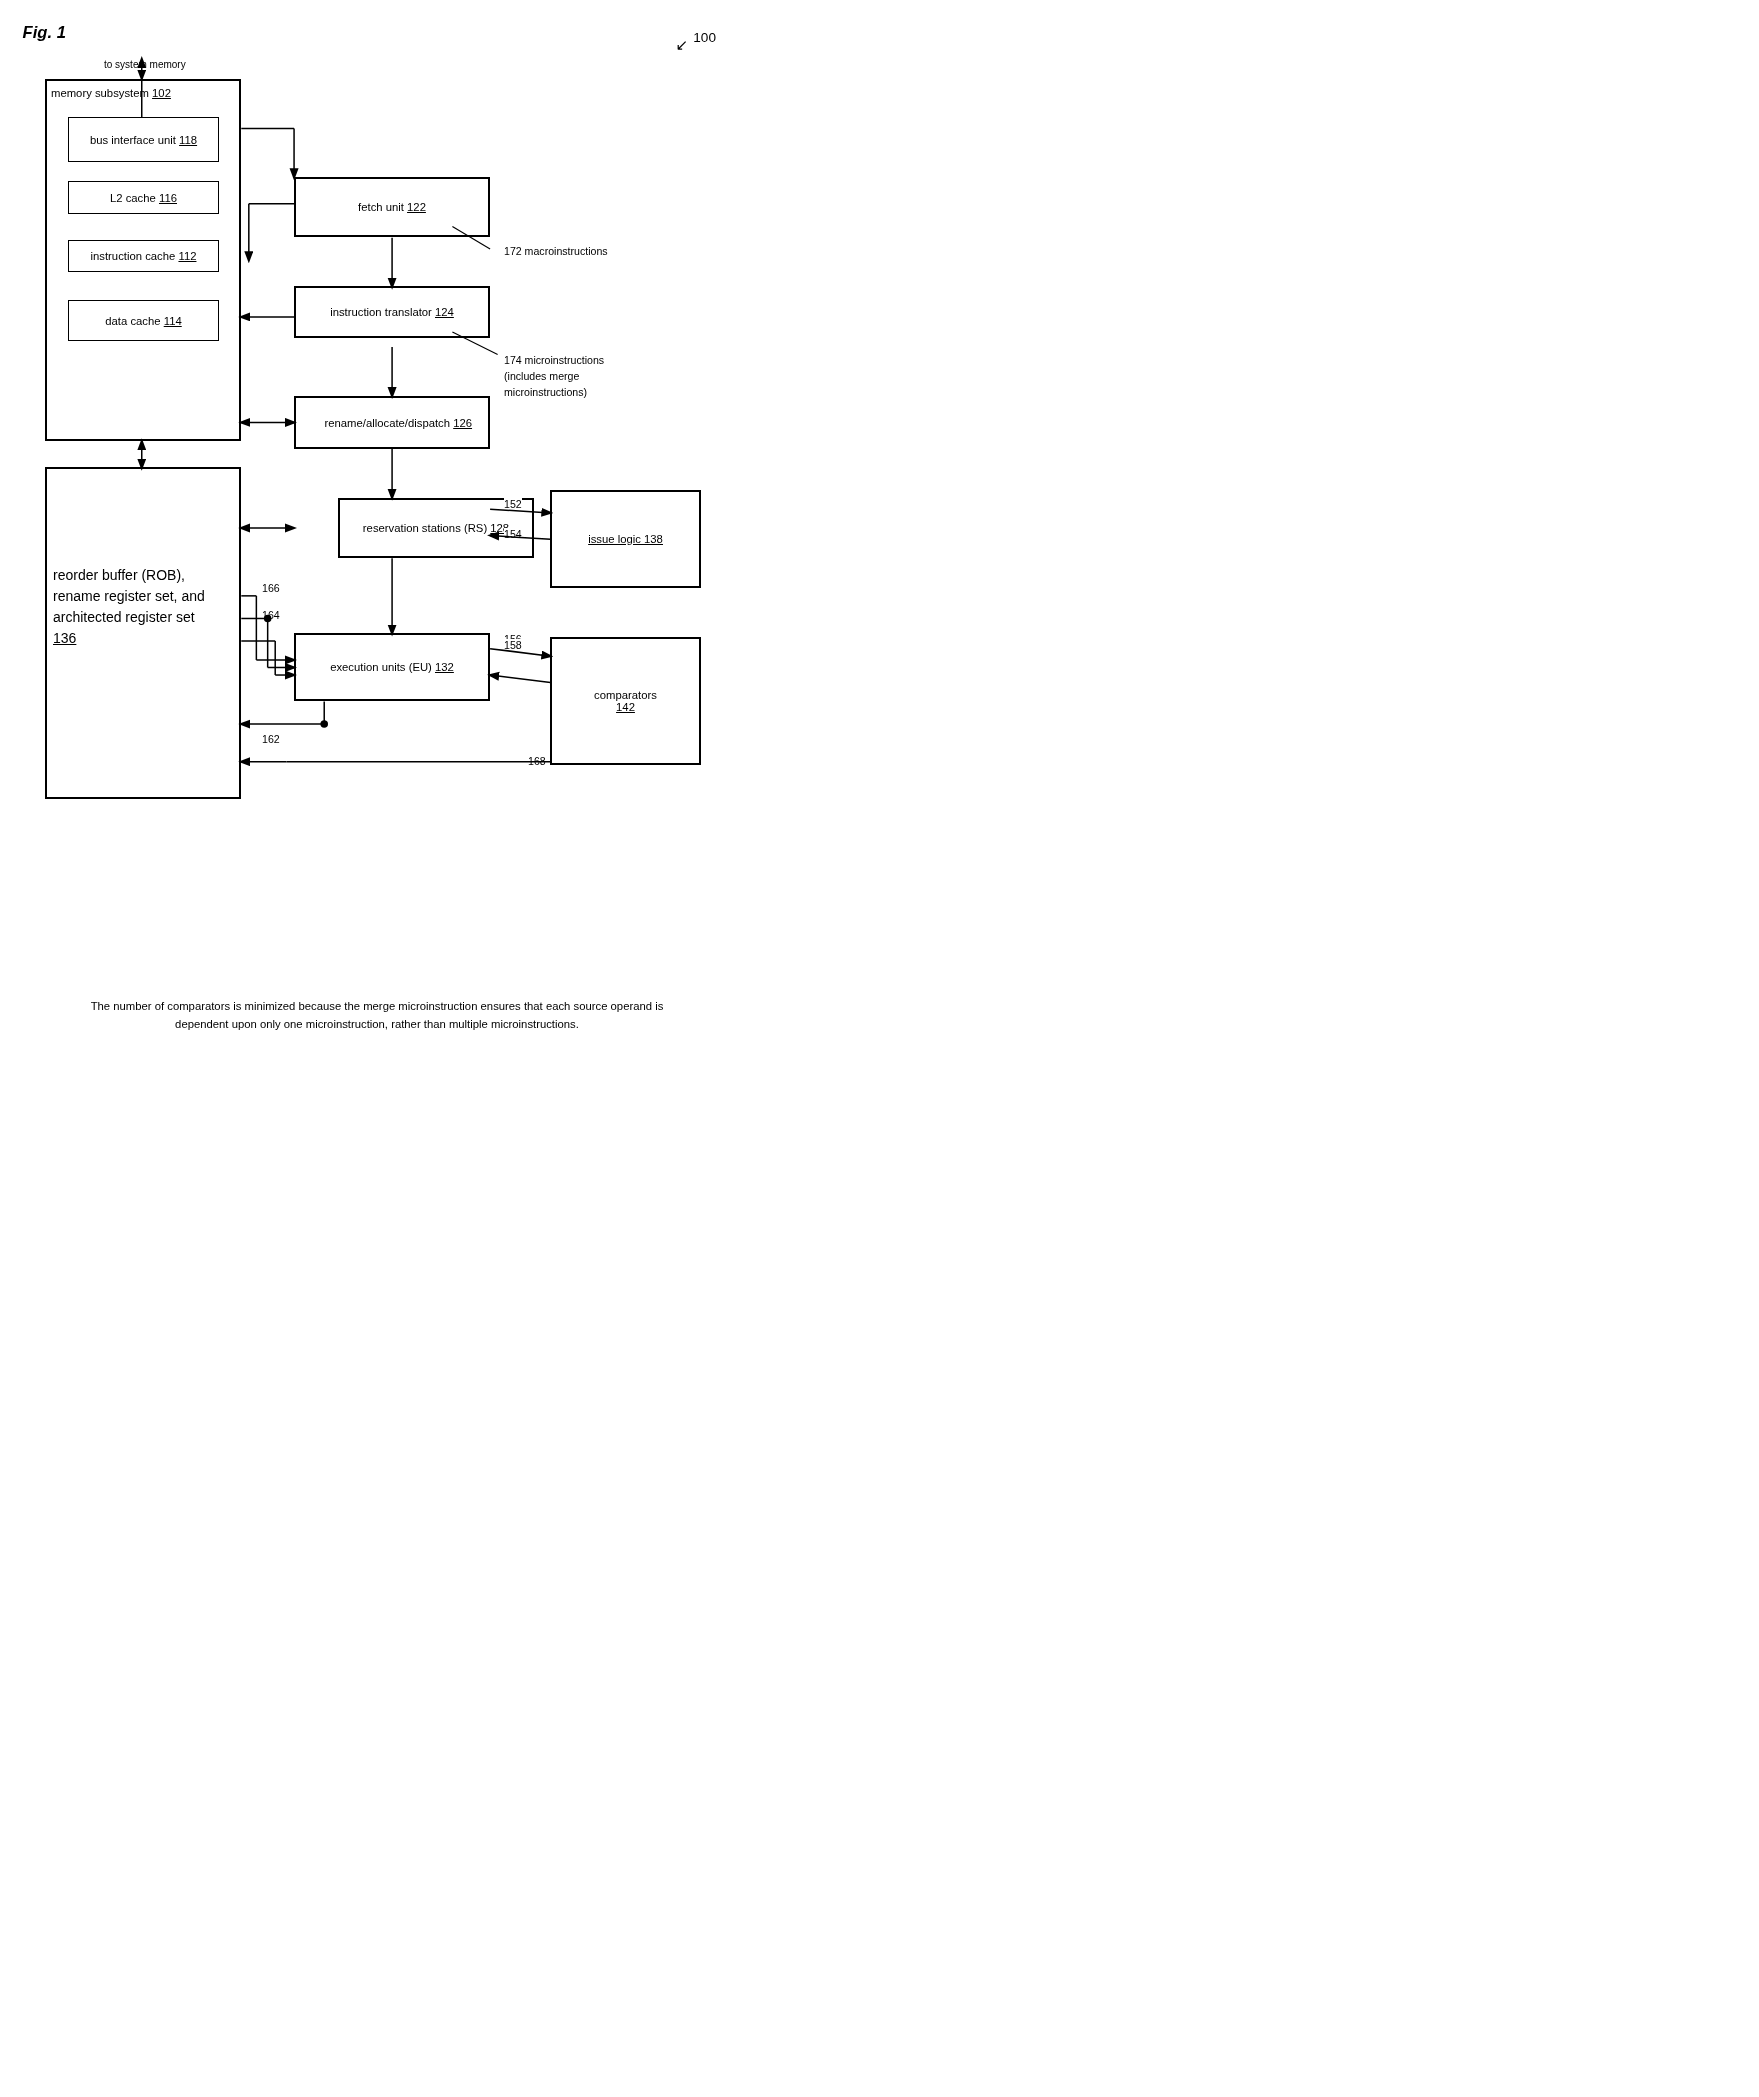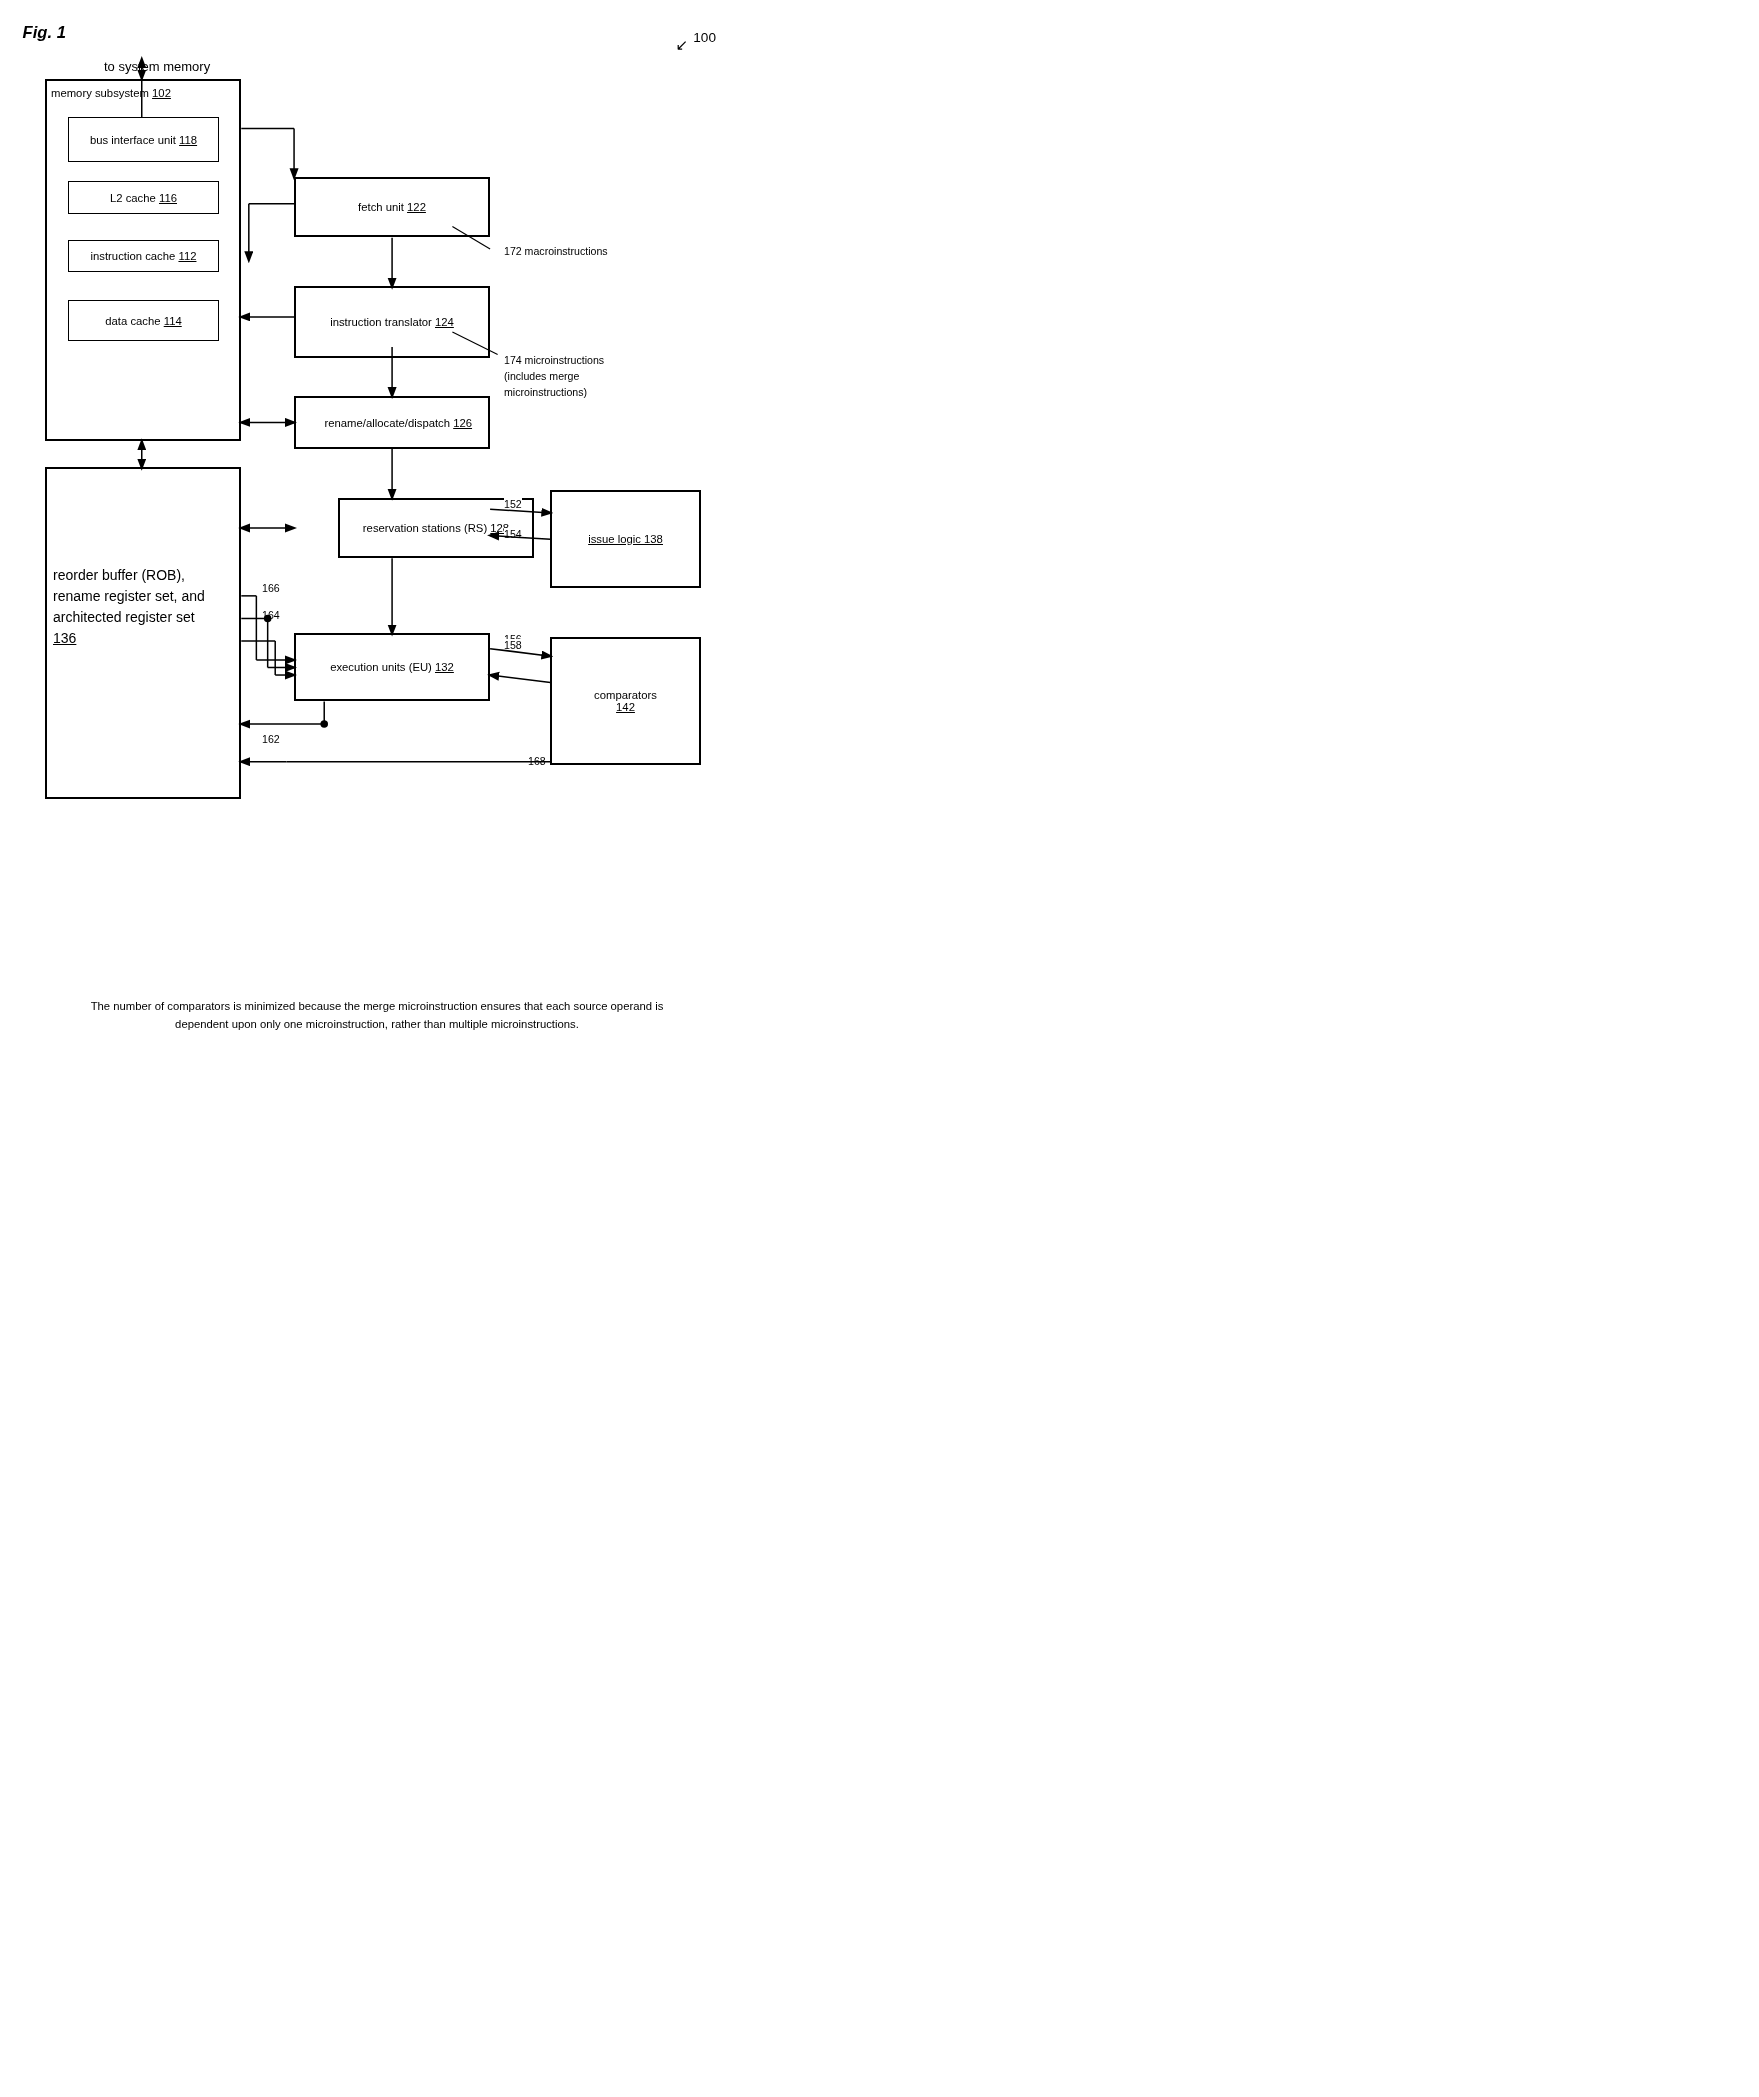--- a/index.html
+++ b/index.html
@@ -71,21 +71,21 @@
 </head>
 <body>
 
 <div class="page">
 
   <div class="fig-label">Fig. 1</div>
 
   <div class="ref-number">100</div>
   <div style="position:absolute;top:36px;right:66px;font-size:15px;">↙</div>
 
-  <div class="label-text" style="top:59px;left:104px;font-size:13px;">to system memory</div>
+  <div class="label-text" style="top:59px;left:104px;font-size:10px;">to system memory</div>
 
   <div class="box box-bold" style="left:45px;top:79px;width:196px;height:362px;">
   </div>
   <div style="position:absolute;top:87px;left:51px;font-size:11.3px;">
     memory subsystem <span class="underline">102</span>
   </div>
 
   <div class="box" style="left:68px;top:117px;width:151px;height:45px;">
     <span>bus interface unit <span class="underline">118</span></span>
   </div>
@@ -99,21 +99,21 @@
   </div>
 
   <div class="box" style="left:68px;top:300px;width:151px;height:41px;">
     <span>data cache <span class="underline">114</span></span>
   </div>
 
   <div class="box box-bold" style="left:294px;top:177px;width:196px;height:60px;">
     <span>fetch unit <span class="underline">122</span></span>
   </div>
 
-  <div class="box box-bold" style="left:294px;top:286px;width:196px;height:72px;">
+  <div class="box box-bold" style="left:294px;top:286px;width:196px;height:52px;">
     <span>instruction translator <span class="underline">124</span></span>
   </div>
 
   <div class="box box-bold" style="left:294px;top:396px;width:196px;height:53px;padding-left:20px;">
     <span>rename/allocate/dispatch <span class="underline">126</span></span>
   </div>
 
   <div class="box box-bold" style="left:294px;top:498px;width:196px;height:60px;margin-left:44px;">
     <span>reservation stations (RS) <span class="underline">128</span></span>
   </div>

